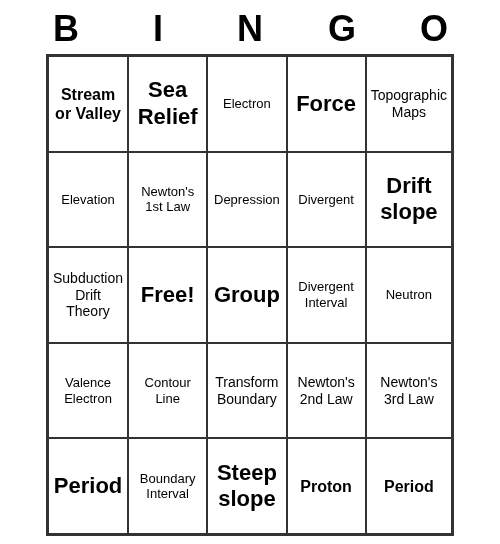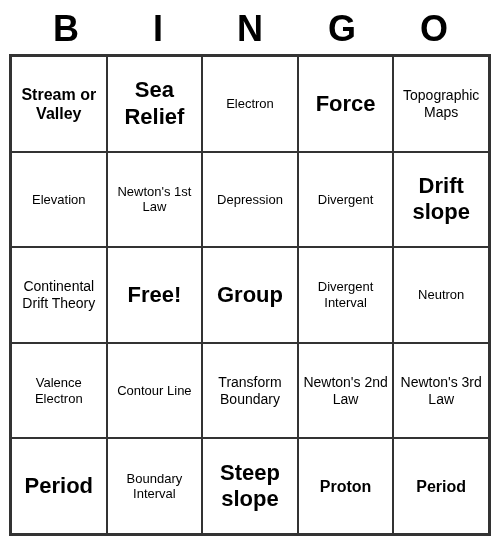--- a/index.html
+++ b/index.html
@@ -24,21 +24,21 @@
       padding: 0 10px;
     }
     .bingo-title span {
       width: 88px;
       text-align: center;
     }
     .bingo-grid {
       display: grid;
       grid-template-columns: repeat(5, 1fr);
       grid-template-rows: repeat(5, 1fr);
-      width: 482px;
+      width: 408px;
       height: 490px;
       border: 2px solid #333;
     }
     .bingo-cell {
       border: 1px solid #333;
       display: flex;
       align-items: center;
       justify-content: center;
       text-align: center;
       padding: 4px;
@@ -98,21 +98,21 @@
     <div class="bingo-cell">
       <span class="size-small">Depression</span>
     </div>
     <div class="bingo-cell">
       <span class="size-small">Divergent</span>
     </div>
     <div class="bingo-cell">
       <span class="size-large">Drift slope</span>
     </div>
     <div class="bingo-cell">
-      <span class="size-xsmall">Continental Drift Theory</span>
+      <span class="size-xsmall">Subduction Drift Theory</span>
     </div>
     <div class="bingo-cell">
       <span class="size-large">Free!</span>
     </div>
     <div class="bingo-cell">
       <span class="size-large">Group</span>
     </div>
     <div class="bingo-cell">
       <span class="size-small">Divergent Interval</span>
     </div>

